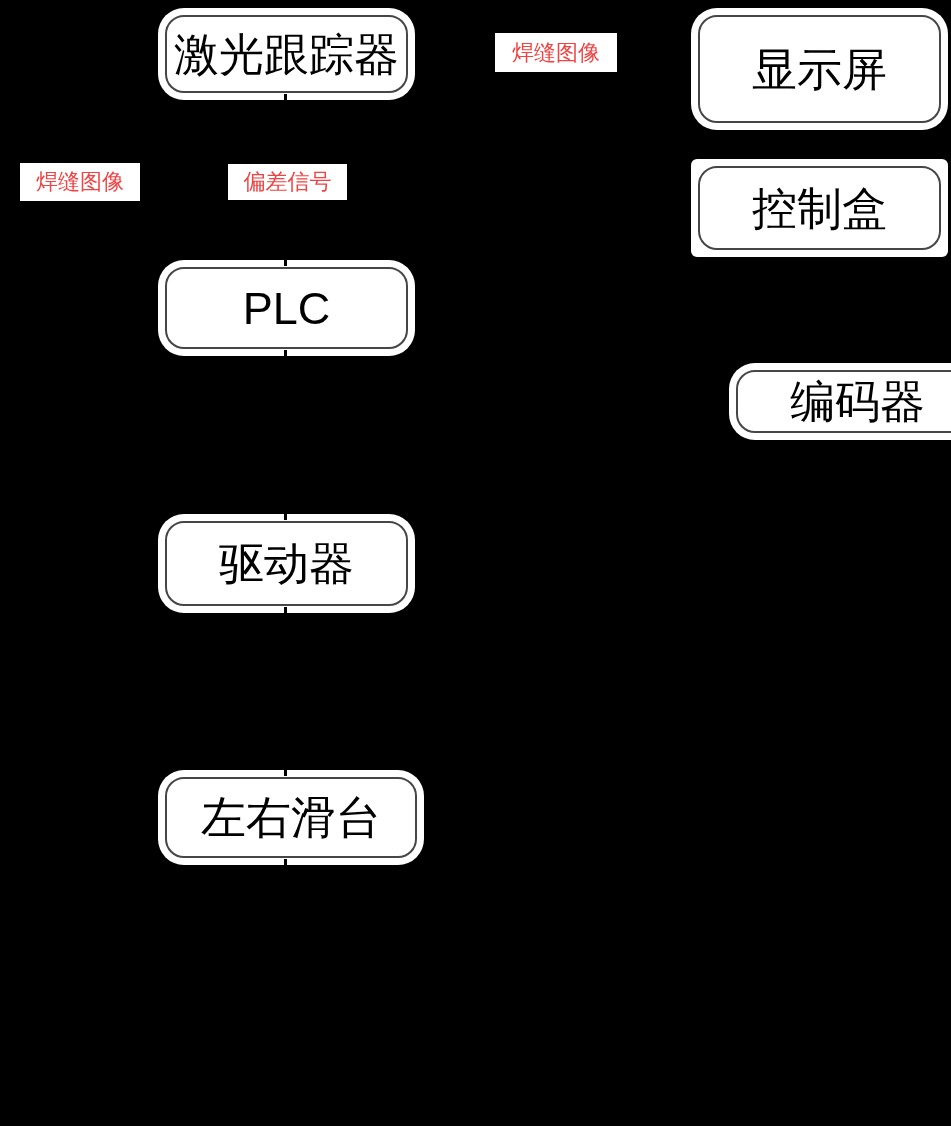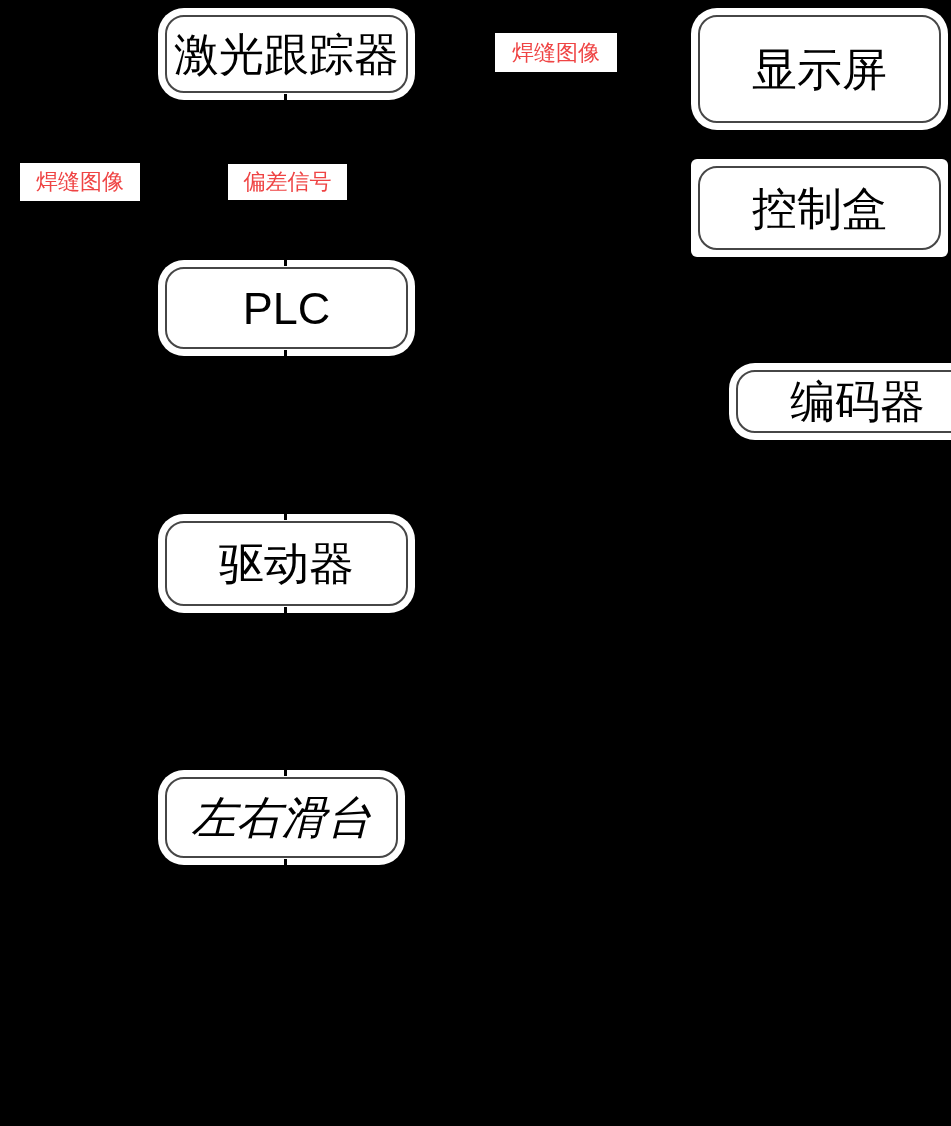--- a/index.html
+++ b/index.html
@@ -39,21 +39,21 @@
     font-size: 45px;
     line-height: 1;
     white-space: nowrap;
   }
   #n-laser   { left: 158px; top: 8px;    width: 257px; height: 92px; }
   #n-display { left: 691px; top: 8px;    width: 257px; height: 122px; }
   #n-control { left: 691px; top: 159px;  width: 257px; height: 98px; border-radius: 6px; }
   #n-plc     { left: 158px; top: 260px;  width: 257px; height: 96px; }
   #n-encoder { left: 691px; top: 363px;  width: 257px; height: 77px; margin-left: 38px; }
   #n-driver  { left: 158px; top: 514px;  width: 257px; height: 99px; }
-  #n-slide   { left: 158px; top: 770px;  width: 247px; height: 95px; font-style: italic; }
+  #n-slide   { left: 158px; top: 770px;  width: 266px; height: 95px; }
   #n-gun     { left: 158px; top: 1022px; width: 257px; height: 98px; }
 
   
   .edge-label {
     position: absolute;
     background: #ffffff;
     color: #ef4444;
     display: flex;
     align-items: center;
     justify-content: center;

